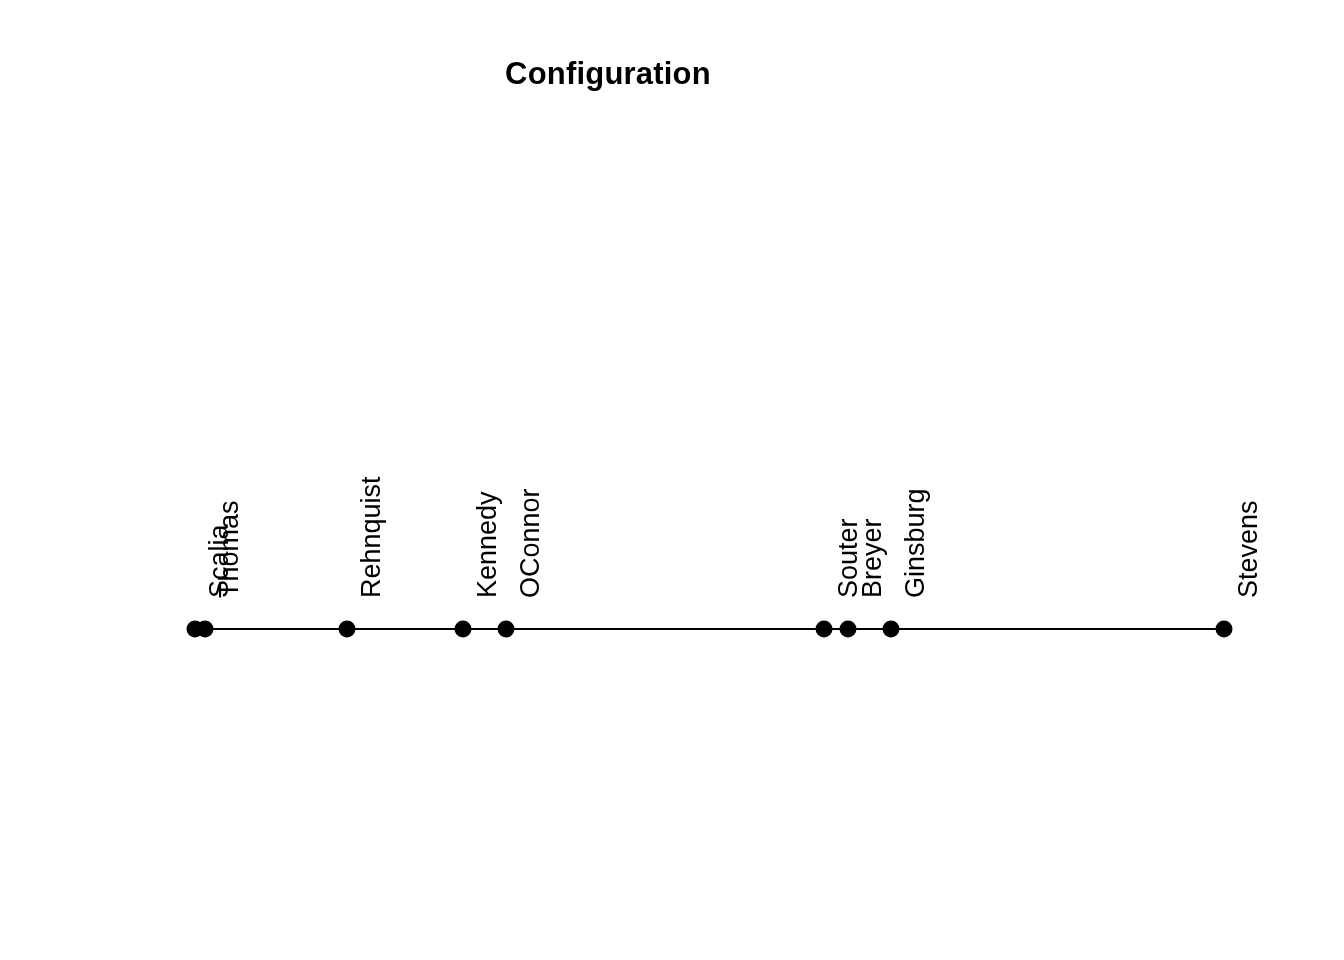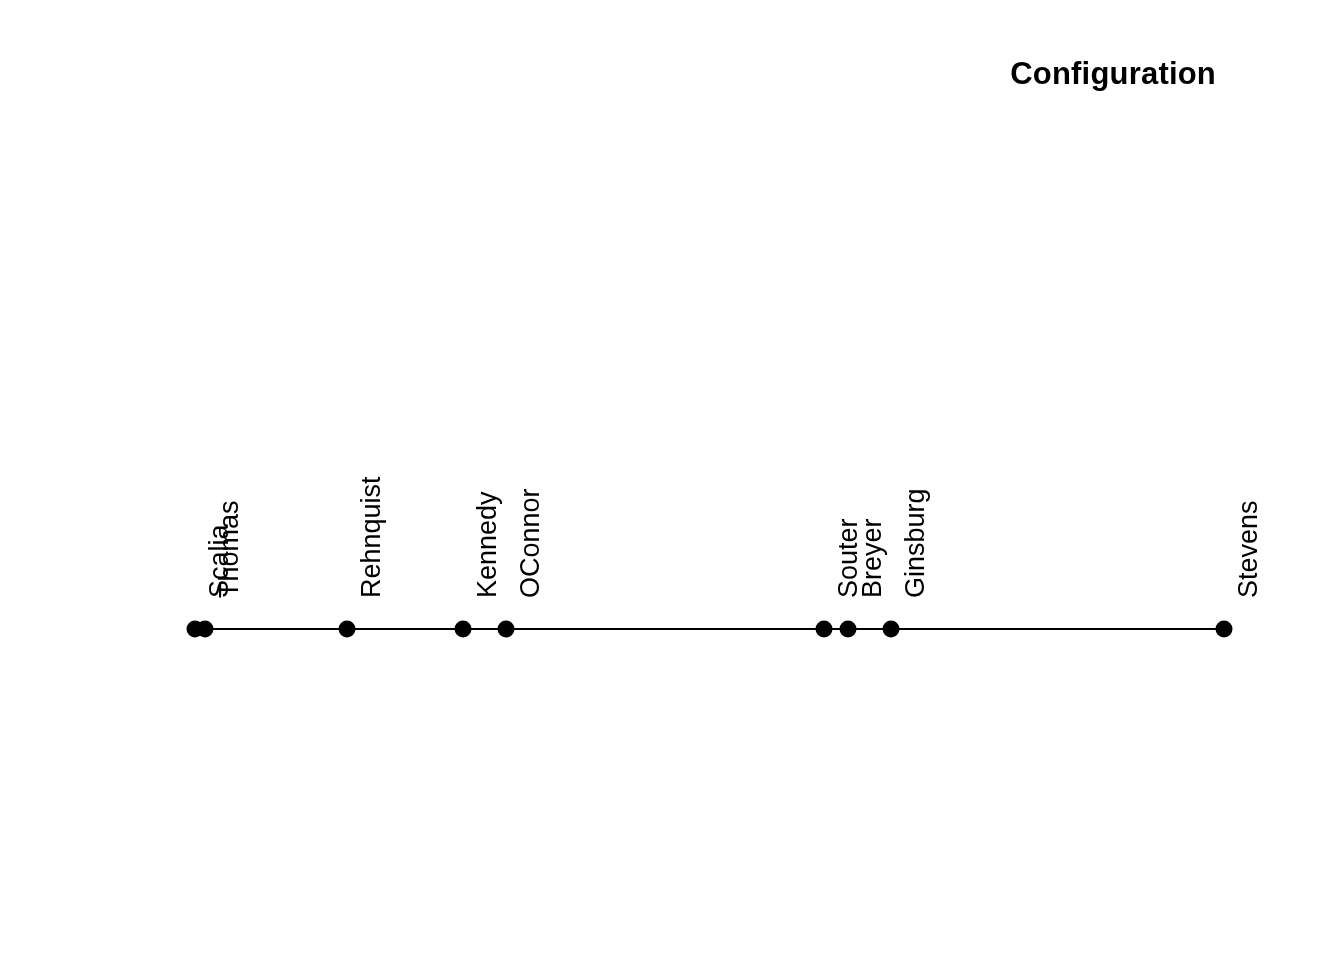--- a/index.html
+++ b/index.html
@@ -23,21 +23,21 @@
     width: 1344px;
     height: 960px;
     background: #ffffff;
   }
 
   #chart-title {
     position: absolute;
     left: 0;
     top: 58px;
     width: 1216px;
-    text-align: right;
+    text-align: center;
     font-size: 31px;
     font-weight: bold;
     letter-spacing: 0.2px;
     color: #000000;
     white-space: nowrap;
     line-height: 1;
   }
 
   #axis-area {
     position: absolute;

